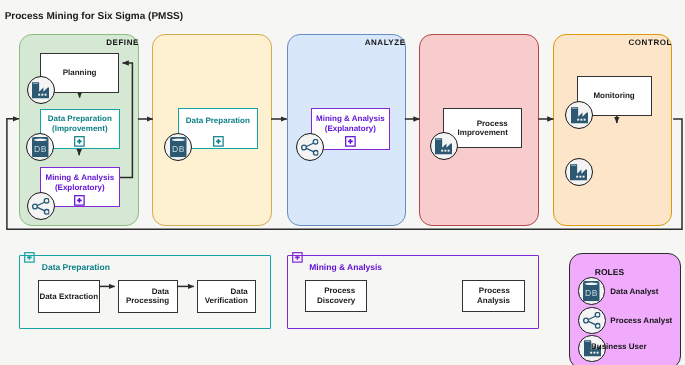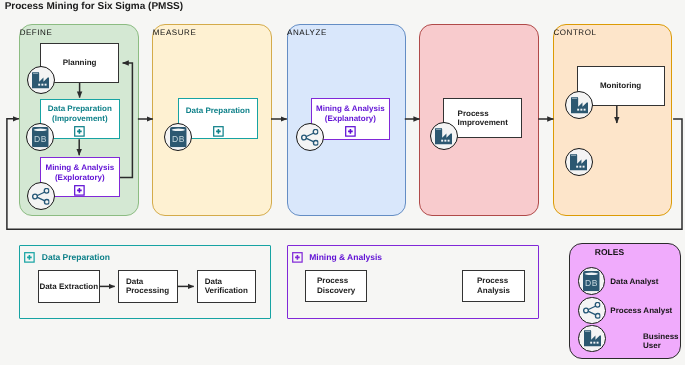--- a/index.html
+++ b/index.html
@@ -1,24 +1,24 @@
 <!DOCTYPE html>
 <html><head>
 <meta charset="utf-8">
 <style>
   html,body{margin:0;padding:0;}
   body{width:685px;height:365px;background:#f6f6f4;font-family:"Liberation Sans",sans-serif;overflow:hidden;
        -webkit-font-smoothing:antialiased;text-rendering:geometricPrecision;}
   #stage{position:relative;width:685px;height:365px;}
-  .abs{position:absolute;box-sizing:border-box;}
+  .abs{position:absolute;box-sizing:border-box;margin-top:10px;}
   #title{left:4.7px;top:1.2px;font-size:10px;font-weight:bold;color:#1a1a1a;}
   .phase{border-radius:13px;border-width:1.4px;border-style:solid;}
-  .phase-label{text-align:left;font-size:8px;font-weight:normal;color:#111;letter-spacing:0.56px;text-indent:0.56px;}
+  .phase-label{text-align:right;font-size:8px;font-weight:bold;color:#111;letter-spacing:0.56px;text-indent:0.56px;}
   .node{background:#ffffff;border:1.5px solid #333;display:flex;align-items:center;justify-content:center;
-        text-align:left;font-size:8px;font-weight:bold;color:#1a1a1a;line-height:1.19;}
+        text-align:right;font-size:8px;font-weight:bold;color:#1a1a1a;line-height:1.19;}
   .node.teal{border-color:#17a3a3;color:#0e8089;}
   .node.purple{border-color:#8128d8;color:#5f0fd4;}
   .nodewrap{display:flex;flex-direction:column;align-items:center;justify-content:center;}
   .plus{display:block;width:10.8px;height:10.8px;margin-top:1px;}
   .plus svg{width:10.8px;height:10.8px;}
   .icon-circle{border-radius:50%;background:#f4f4f4;border:1.7px solid #171717;
                display:flex;align-items:center;justify-content:center;}
   .legend-box{background:#f6f6f4;border-width:1.5px;border-style:solid;border-radius:1px;}
   .legend-title{font-size:8.5px;font-weight:bold;}
   svg{display:block;overflow:visible;}
@@ -41,21 +41,20 @@
 <div id="stage">
   <div class="abs" id="title">Process Mining for Six Sigma (PMSS)</div>
 
   <div class="abs phase" id="ph-define"></div>
   <div class="abs phase" id="ph-measure"></div>
   <div class="abs phase" id="ph-analyze"></div>
   <div class="abs phase" id="ph-improve"></div>
   <div class="abs phase" id="ph-control"></div>
 
   <div class="abs phase-label" style="left:19.1px;top:27.5px;width:119.8px">DEFINE</div>
-  <div class="abs phase-label" style="left:152.3px;top:27.5px;width:119.3px">MEASURE</div>
   <div class="abs phase-label" style="left:286.5px;top:27.5px;width:119.1px">ANALYZE</div>
   <div class="abs phase-label" style="left:552.9px;top:27.5px;width:119.1px">CONTROL</div>
 
   <svg class="svgwrap" id="links" width="685" height="365" viewBox="0 0 685 365">
     <defs>
       <marker id="ah" markerWidth="7" markerHeight="7" refX="6.2" refY="3.1" orient="auto" markerUnits="userSpaceOnUse">
         <path d="M0,0.35 L6.6,3.1 L0,5.85 Z" fill="#2b2b2b"></path>
       </marker>
     </defs>
     <g stroke="#2b2b2b" stroke-width="1.5" fill="none">
@@ -121,21 +120,21 @@
         </svg>
       </span>
   </div>
 
   <div class="abs node" id="n-pi" style="left:443px;top:97.6px;width:79.4px;height:40.9px">
     <span>
       <span>Process</span><br><span>Improvement</span>
     </span>
   </div>
 
-  <div class="abs node" id="n-mon" style="left:576.6px;top:65.9px;width:88px;height:40.1px">
+  <div class="abs node" id="n-mon" style="left:576.6px;top:65.9px;width:75px;height:40.1px">
     <span>Monitoring</span>
   </div>
 
   <div class="abs icon-circle ic" style="left:26.6px;top:66.1px">
     <svg width="17" height="16.5" viewBox="0 0 17 16.5">
         <use href="#sym-factory"></use>
       </svg>
   </div>
   <div class="abs icon-circle ic" style="left:26.3px;top:122.8px">
     <svg width="16.7" height="20.3" viewBox="0 0 16.7 20.3">
@@ -226,21 +225,21 @@
     <svg width="17.5" height="16.7" viewBox="0 0 17.5 16.7">
         <use href="#sym-share"></use>
       </svg>
   </div>
   <div class="abs role-label" style="left:610.3px;top:306.1px">Process Analyst</div>
   <div class="abs icon-circle ic2" style="left:578.3px;top:324.8px">
     <svg width="17" height="16.5" viewBox="0 0 17 16.5">
         <use href="#sym-factory"></use>
       </svg>
   </div>
-  <div class="abs role-label" style="left:643px;top:332.2px">Business User</div>
+  <div class="abs role-label" style="left:591px;top:332.2px">Business User</div>
 
   <svg width="0" height="0" style="position:absolute" aria-hidden="true">
     <defs>
       <symbol id="sym-factory" viewBox="0 0 17 16.5">
         <path fill="#2c5871" d="M0,16.5 L0,1.1 Q0,0 1.1,0 L6.05,0 Q7.15,0 7.15,1.1 L7.15,9.65
                  L11.45,5.6 L11.45,9.65 L15.75,5.6 L17,5.6 L17,16.5 Z"></path>
         <path fill="#dde7ed" d="M1.0,0.85 L6.15,0.85 L6.15,1.55 L1.0,1.55 Z"></path>
         <rect x="6.2" y="11.7" width="1.95" height="1.95" fill="#f2f5f7"></rect>
         <rect x="9.4" y="11.7" width="1.95" height="1.95" fill="#f2f5f7"></rect>
         <rect x="12.6" y="11.7" width="1.95" height="1.95" fill="#f2f5f7"></rect>

